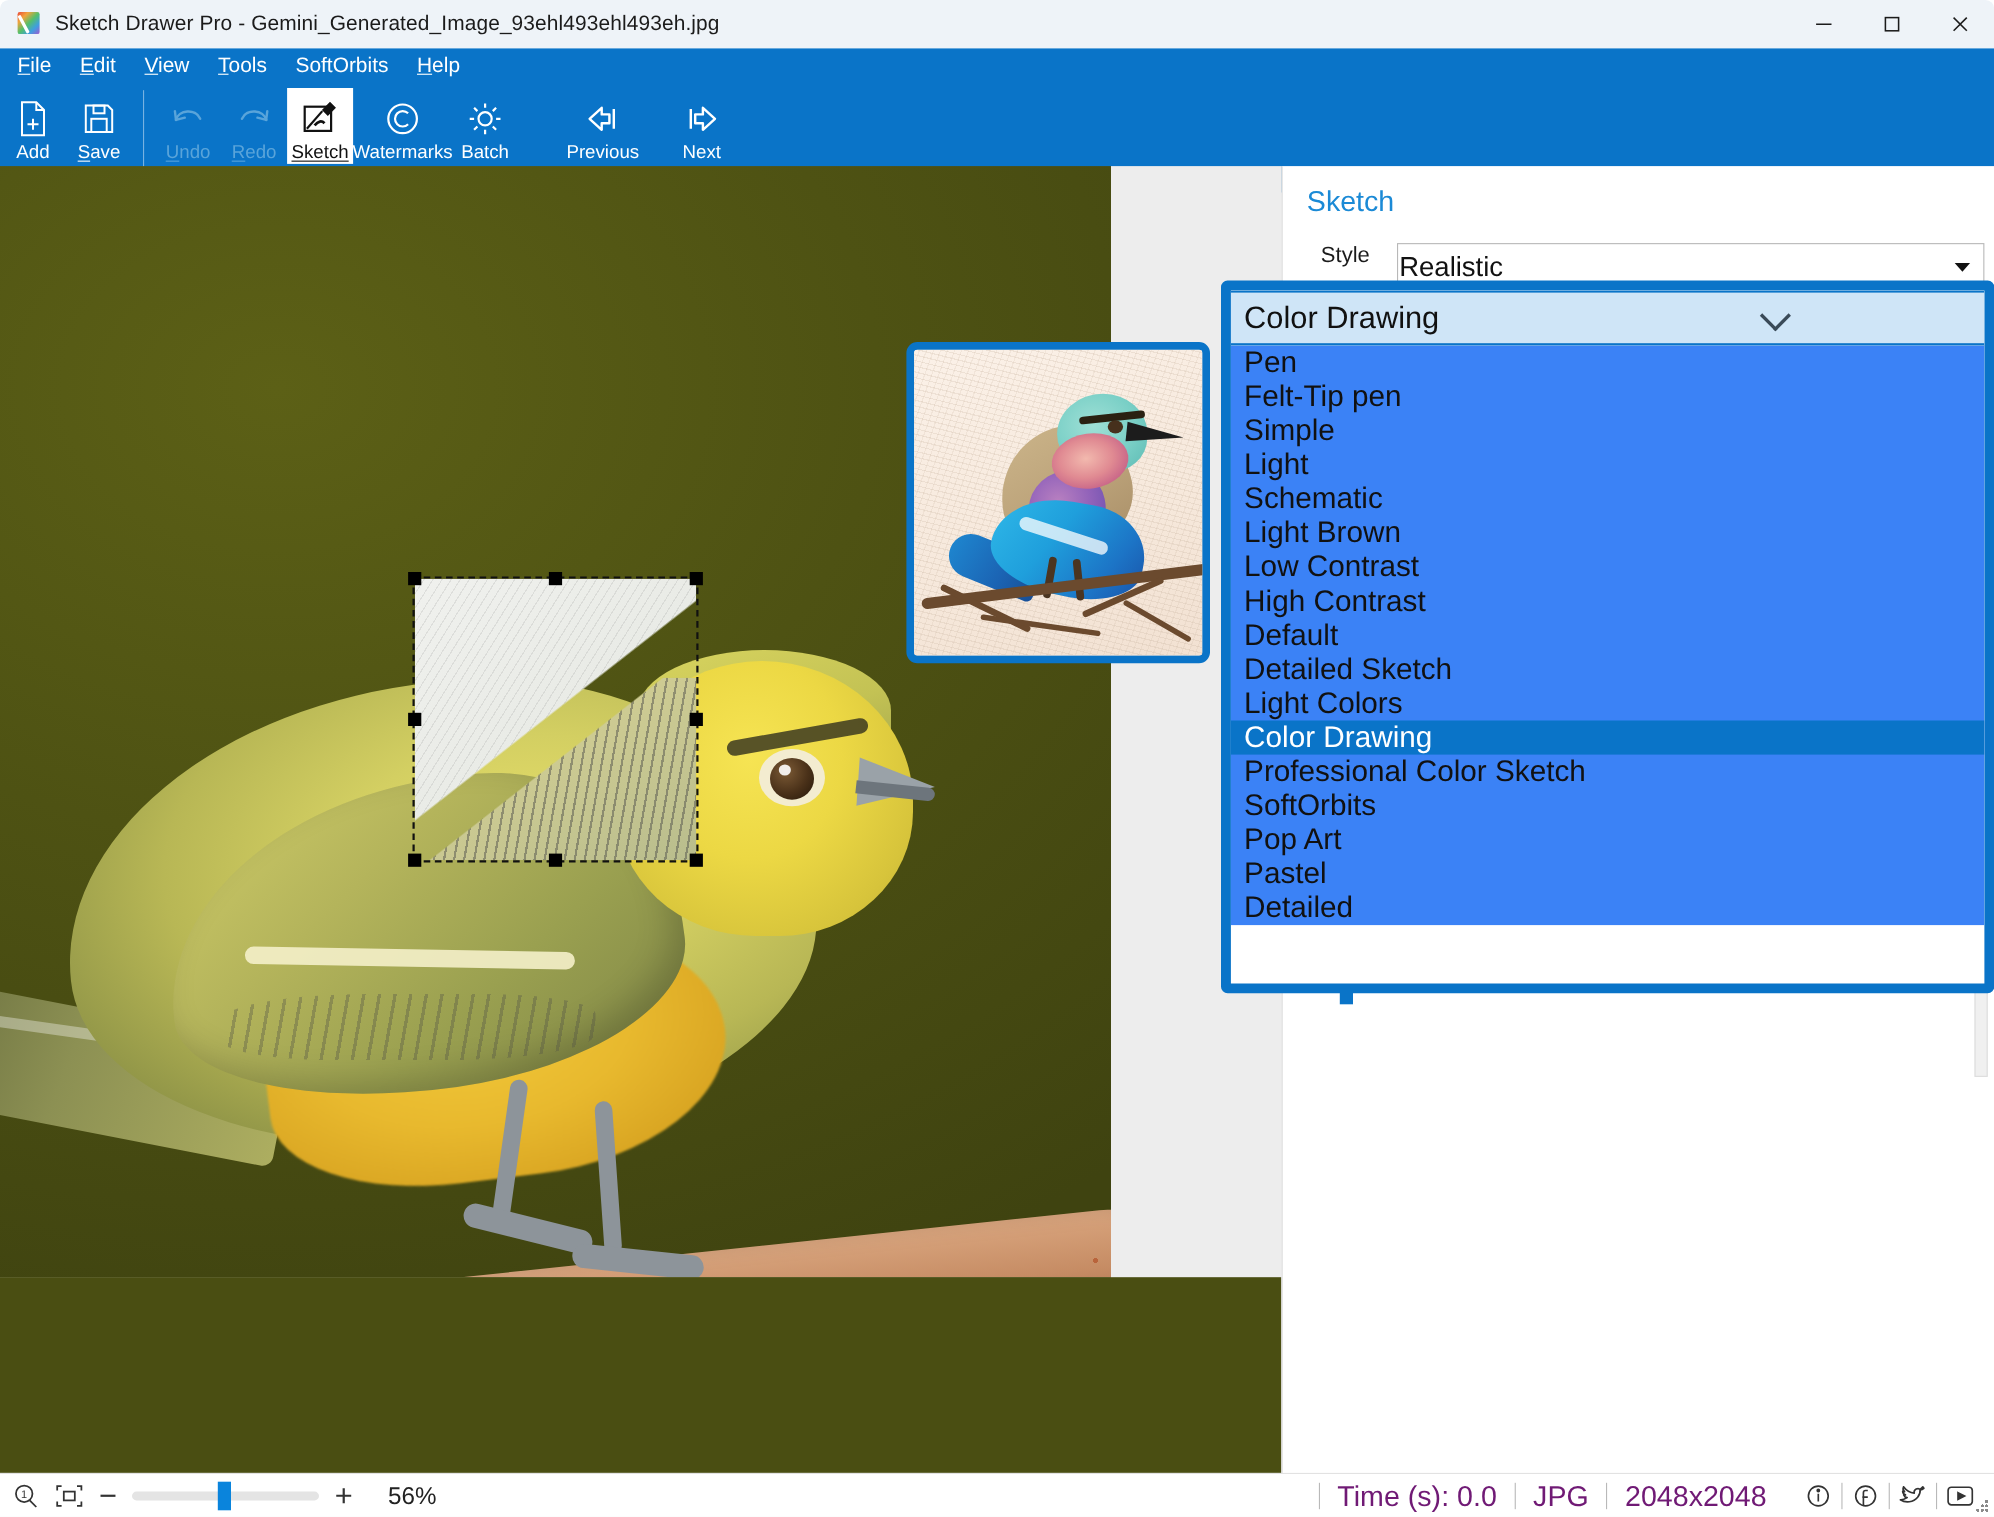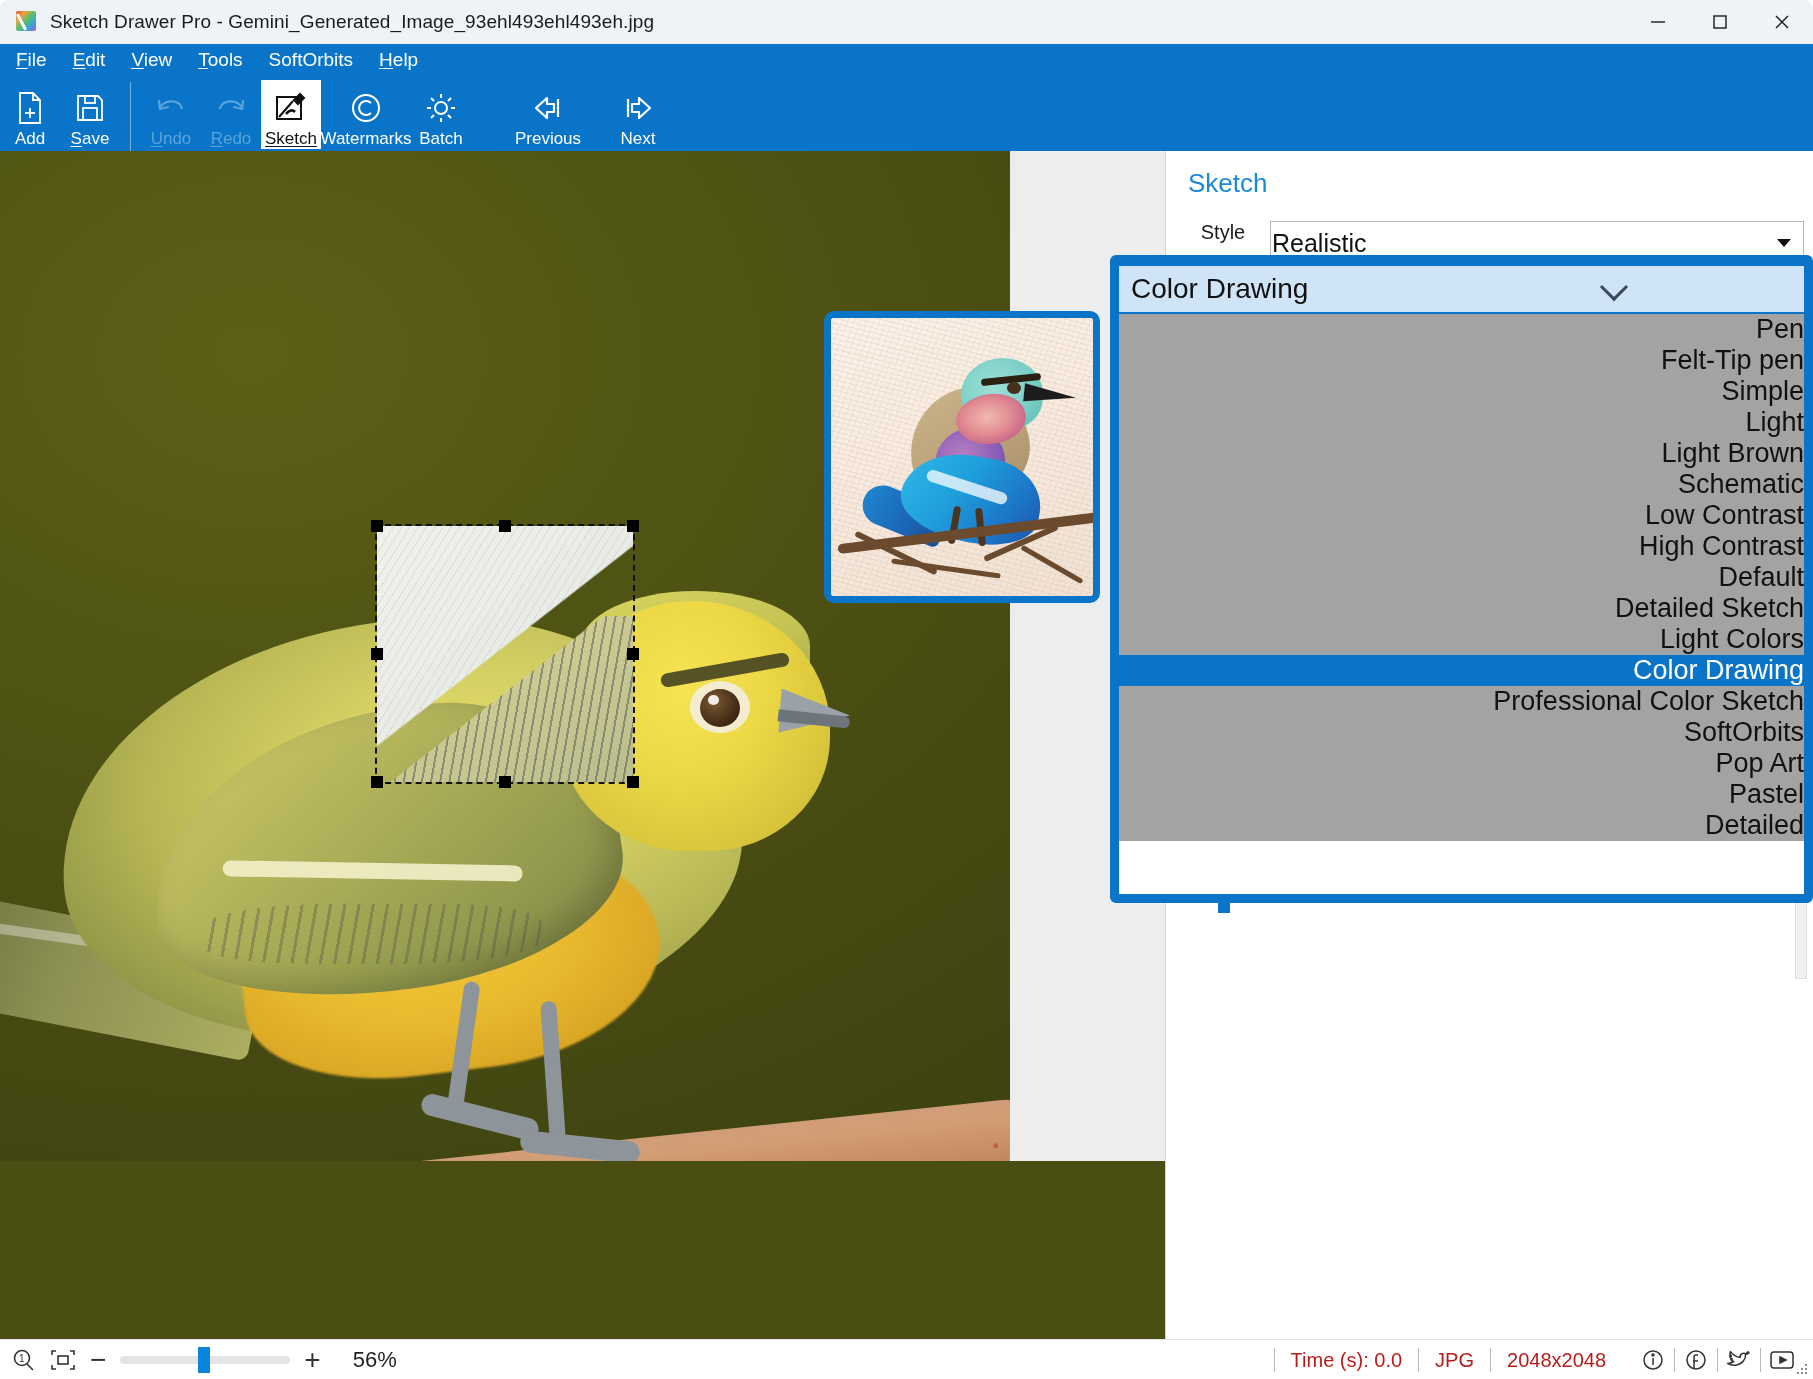--- a/index.html
+++ b/index.html
@@ -367,21 +367,21 @@
   .presets-combo {
     height:50px; background:#cfe5f7; border-top:2px solid #0a74c8; border-bottom:2px solid #0a74c8;
     display:flex; align-items:center; padding-left:12px;
     font-size:28px; color:#111; position:relative;
   }
   .presets-combo .chev {
     position:absolute; right:180px; top:50%; width:20px; height:20px;
     transform: translateY(-60%) rotate(45deg);
     border-right:3px solid #3a4a58; border-bottom:3px solid #3a4a58;
   }
-  .presets-list { background:#a3a3a3;text-align:right; }
+  .presets-list { background:#3b82f6; }
   .preset-item {
     height:31px; line-height:31px; padding-left:12px;
     font-size:27px; color:#111; white-space:nowrap;
   }
   .preset-item.selected { background:#0a74c8; color:#ffffff; }
   .presets-tab {
     position:absolute; left:1218px; top:899px; width:12px; height:14px; background:#0a74c8;
   }
 
   
@@ -395,21 +395,21 @@
   .zoom-minus, .zoom-plus { font-size:28px; color:#333; line-height:1; user-select:none; }
   .zoom-slider {
     position:relative; width:170px; height:8px; background:#e4e4e4; border-radius:4px;
   }
   .zoom-thumb {
     position:absolute; left:78px; top:-9px; width:12px; height:26px; background:#0a84dc;
   }
   .zoom-val { font-size:22px; color:#222; margin-left:18px; }
   .sb-right { margin-left:auto; display:flex; align-items:center; padding-right:10px; }
   .sb-cell {
-    font-size:20px; color:#b91c1c; padding:0 16px; border-left:1px solid #b9b9b9;
+    font-size:26px; color:#701a75; padding:0 16px; border-left:1px solid #b9b9b9;
     line-height:24px; white-space:nowrap;text-align:center;
   }
   .sb-social { display:flex; align-items:center; gap:0; margin-left:10px; }
   .sb-social .s { width:42px; height:30px; display:flex; align-items:center; justify-content:center; color:#333; }
   .sb-social .sep { width:1px; height:24px; background:#b9b9b9; }
   .resize-grip {
     position:absolute; right:4px; bottom:3px; width:14px; height:14px;
     background:
       radial-gradient(circle 1.4px at 3px 11px, #8a8a8a 99%, transparent),
       radial-gradient(circle 1.4px at 7px 11px, #8a8a8a 99%, transparent),
@@ -647,22 +647,22 @@
   <div class="presets-pop">
     <div class="presets-combo">
       <span>Color Drawing</span>
       <span class="chev"></span>
     </div>
     <div class="presets-list">
         <div class="preset-item">Pen</div>
         <div class="preset-item">Felt-Tip pen</div>
         <div class="preset-item">Simple</div>
         <div class="preset-item">Light</div>
+        <div class="preset-item">Schematic</div>
         <div class="preset-item">Light Brown</div>
-        <div class="preset-item">Schematic</div>
         <div class="preset-item">Low Contrast</div>
         <div class="preset-item">High Contrast</div>
         <div class="preset-item">Default</div>
         <div class="preset-item">Detailed Sketch</div>
         <div class="preset-item">Light Colors</div>
         <div class="preset-item selected">Color Drawing</div>
         <div class="preset-item">Professional Color Sketch</div>
         <div class="preset-item">SoftOrbits</div>
         <div class="preset-item">Pop Art</div>
         <div class="preset-item">Pastel</div>

